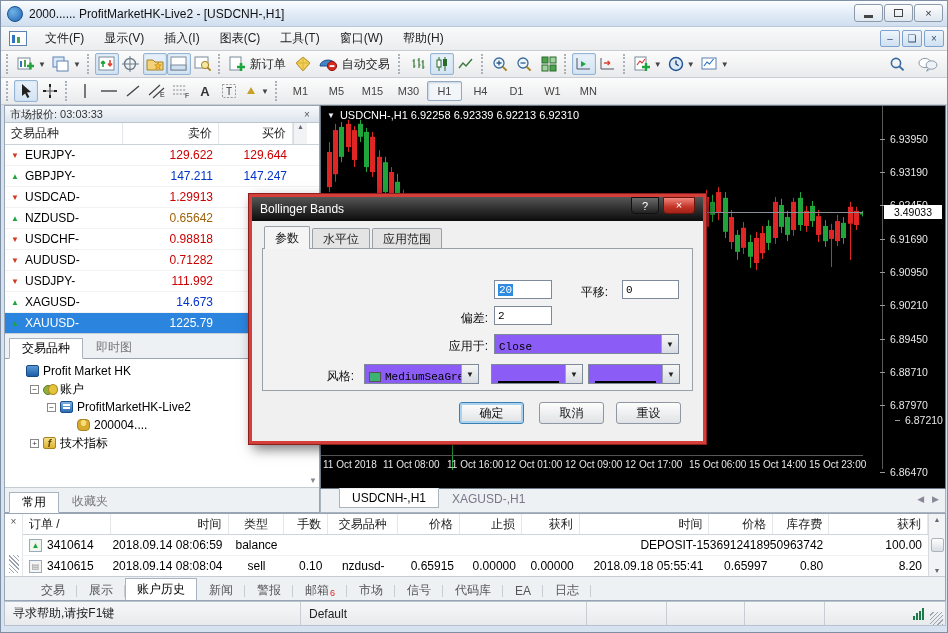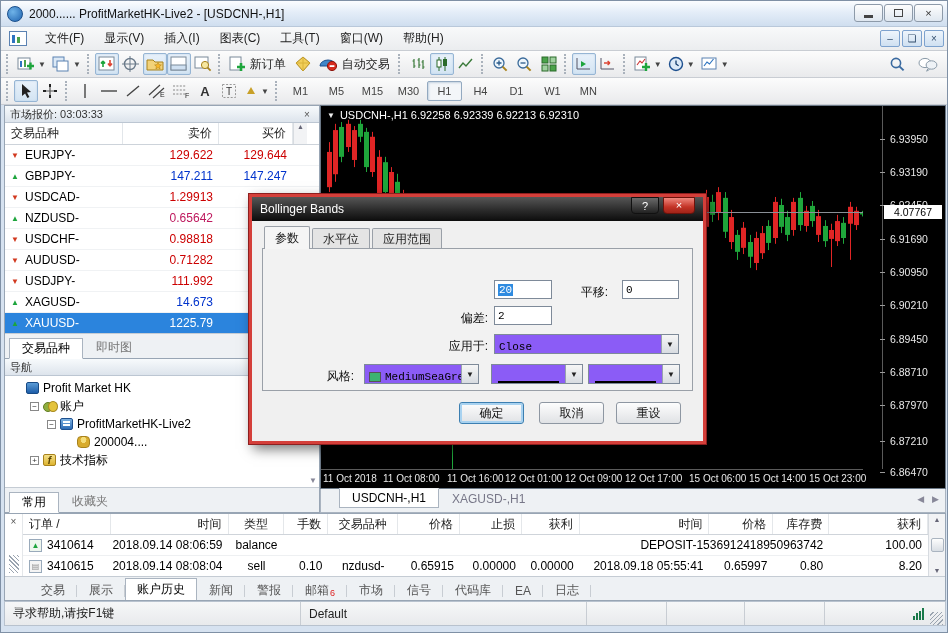--- a/index.html
+++ b/index.html
@@ -71,21 +71,21 @@
   
   .chartcol{position:absolute;left:319px;top:104px;width:626px;height:408px;display:flex;flex-direction:column;}
   .chart-canvas{position:relative;height:384px;background:#000;border:1px solid #6b7886;flex:none;overflow:hidden;}
   .chart-info{position:absolute;left:6px;top:3px;color:#fff;font-size:11px;z-index:3;display:flex;align-items:center;gap:5px;}
   .chart-info .tri{font-size:8px;color:#eee;}
   svg.plot{position:absolute;left:0;top:0;}
   .yaxis{position:absolute;top:0;right:0;width:63px;bottom:19px;border-left:1px solid #5a5a5a;}
   .ytick{position:absolute;left:7px;color:#e8e8e8;font-size:10.5px;white-space:nowrap;}
   .ytick:before{content:"";position:absolute;left:-10px;top:6px;width:5px;height:1px;background:#9a9a9a;}
   .ptag{position:absolute;left:1px;width:58px;height:14px;background:#fff;color:#000;font-size:10.5px;text-align:center;line-height:14px;z-index:2;}
-  .xaxis{position:absolute;left:0;bottom:0;height:19px;width:542px;border-top:1px solid #5a5a5a;}
+  .xaxis{position:absolute;left:0;bottom:0;height:33px;width:542px;border-top:1px solid #5a5a5a;}
   .xtick{position:absolute;top:3px;color:#e8e8e8;font-size:10px;white-space:nowrap;}
   .pline{position:absolute;left:0;width:542px;height:1px;background:#8a8f96;z-index:1;}
   .ctabs{height:24px;background:#eef1f4;border:1px solid #aab4c0;border-top:none;display:flex;align-items:flex-start;padding:0 18px;position:relative;}
   .ctab{height:20px;padding:0 12px;display:flex;align-items:center;font-size:12px;color:#778;border:1px solid transparent;}
   .ctab.on{background:#fff;border-color:#aab4c0;border-top-color:#eef1f4;color:#000;margin-top:-1px;}
   .ctabarrows{position:absolute;right:6px;top:5px;font-size:9px;color:#889;display:flex;gap:8px;}
   
   .terminal{position:absolute;left:3px;top:512px;width:942px;height:88px;background:#fff;border:1px solid #98a5b4;display:flex;flex-direction:column;}
   .tbody{flex:1;display:flex;overflow:hidden;}
   .tclose{width:18px;border-right:1px solid #e4e7ea;display:flex;flex-direction:column;align-items:center;padding-top:2px;flex:none;}
@@ -439,21 +439,21 @@
               <span>USDCAD-</span>
             </span>
             <span class="c num" style="color: rgb(204, 0, 0);">1.29913</span>
             <span class="c num2" style="color: rgb(204, 0, 0);"></span>
           </div>
           <div class="mwrow">
             <span class="c sym">
               <span class="arr up">▲</span>
               <span>NZDUSD-</span>
             </span>
-            <span class="c num" style="color: #be185d;">0.65642</span>
+            <span class="c num" style="color: #a16207;">0.65642</span>
             <span class="c num2" style="color: rgb(0, 51, 204);"></span>
           </div>
           <div class="mwrow">
             <span class="c sym">
               <span class="arr down">▼</span>
               <span>USDCHF-</span>
             </span>
             <span class="c num" style="color: rgb(204, 0, 0);">0.98818</span>
             <span class="c num2" style="color: rgb(204, 0, 0);"></span>
           </div>
@@ -489,23 +489,20 @@
             <span class="c num">1225.79</span>
             <span class="c num2"></span>
           </div>
         </div>
       <div class="ptabs" id="mw-tabs">
           <span class="ptab on">交易品种</span>
           <span class="ptab">即时图</span>
         </div>
     </div>
     <div class="nav">
-      <div class="phead">
-        <span>导航</span>
-      </div>
       <div class="ntree" id="nav-tree">
         <div class="nrow" style="padding-left: 8px;">
             <span class="expsp"></span>
             <span class="nico mt4-logo"></span>
             <span class="nlab">Profit Market HK</span>
           </div>
           <div class="nrow" style="padding-left: 25px;">
             <span class="exp">−</span>
             <span class="nico accounts"></span>
             <span class="nlab">账户</span>
@@ -630,23 +627,23 @@
       <div class="yaxis" id="yaxis">
           <span class="ytick" style="top: 26.5px;">6.93950</span>
           <span class="ytick" style="top: 60.396px;">6.93190</span>
           <span class="ytick" style="top: 93.4px;">6.92450</span>
           <span class="ytick" style="top: 127.296px;">6.91690</span>
           <span class="ytick" style="top: 160.3px;">6.90950</span>
           <span class="ytick" style="top: 193.304px;">6.90210</span>
           <span class="ytick" style="top: 227.2px;">6.89450</span>
           <span class="ytick" style="top: 260.204px;">6.88710</span>
           <span class="ytick" style="top: 293.208px;">6.87970</span>
-          <span class="ytick" style="top: 329px;">6.87210</span>
+          <span class="ytick" style="top: 308px; margin-left: 15px;">6.87210</span>
           <span class="ytick" style="top: 360.108px;">6.86470</span>
-          <span class="ptag" style="top: 99.144px;">4.07767</span>
+          <span class="ptag" style="top: 99.144px;">3.49033</span>
         </div>
       <div class="xaxis" id="xaxis">
           <span class="xtick" style="left: 2px;">11 Oct 2018</span>
           <span class="xtick" style="left: 62px;">11 Oct 08:00</span>
           <span class="xtick" style="left: 126px;">11 Oct 16:00</span>
           <span class="xtick" style="left: 184px;">12 Oct 01:00</span>
           <span class="xtick" style="left: 244px;">12 Oct 09:00</span>
           <span class="xtick" style="left: 304px;">12 Oct 17:00</span>
           <span class="xtick" style="left: 368px;">15 Oct 06:00</span>
           <span class="xtick" style="left: 428px;">15 Oct 14:00</span>

